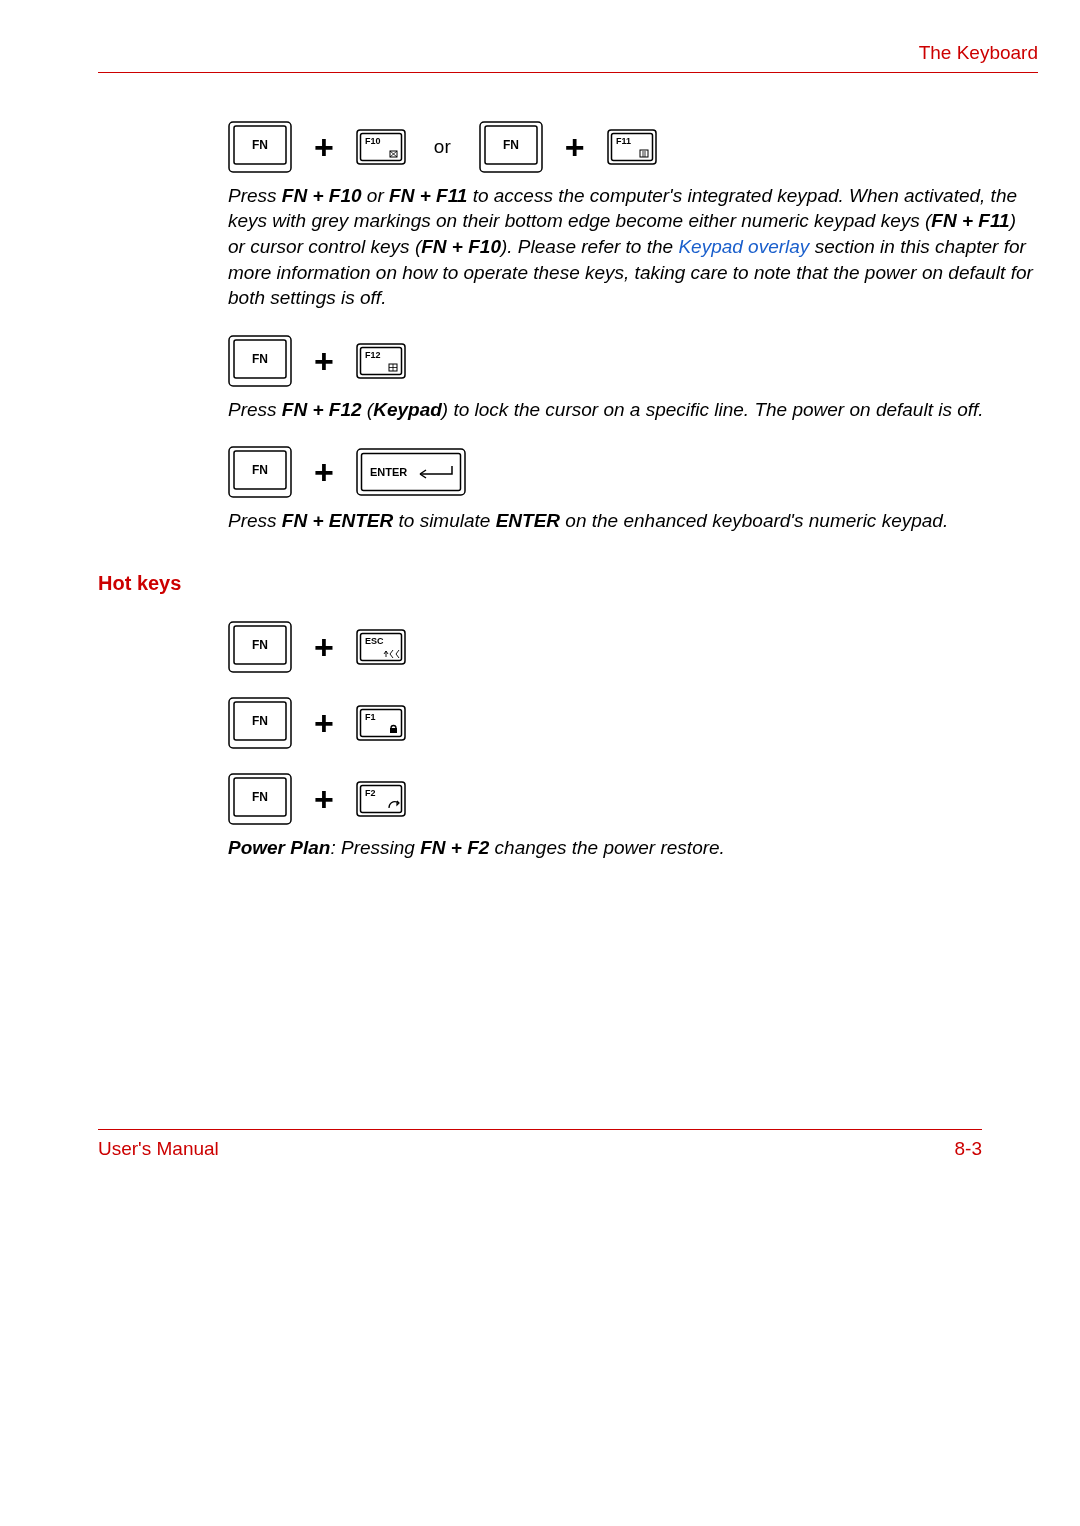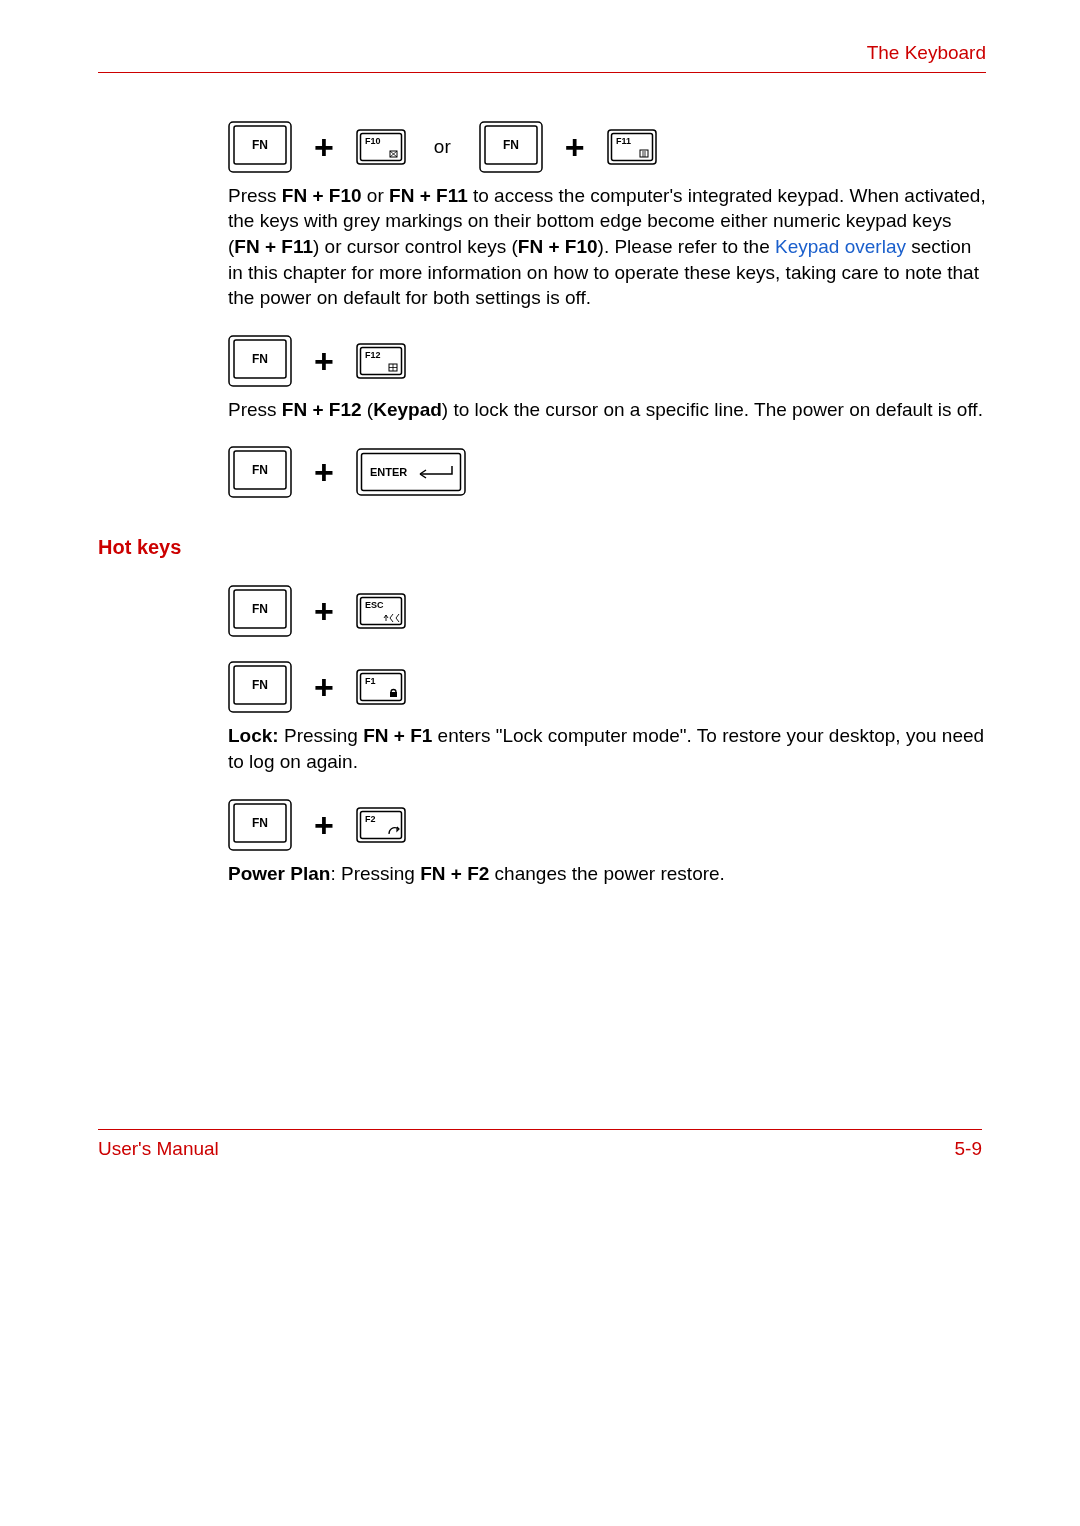--- a/index.html
+++ b/index.html
@@ -9,21 +9,21 @@
     font-family: Arial, Helvetica, sans-serif;
     color: #000;
     font-size: 19px;
     line-height: 1.35;
   }
   .page {
     width: 1080px;
     height: 1222px;
     position: relative;
     box-sizing: border-box;
-    padding: 40px 94px 0 98px;
+    padding: 40px 42px 0 98px;
   }
   .header {
     border-bottom: 1.5px solid #cc0000;
     text-align: right;
     color: #cc0000;
     font-size: 19px;
     padding-bottom: 6px;
     margin-bottom: 48px;
   }
   .footer {
@@ -42,21 +42,21 @@
   .content {
     margin-left: 130px;
     margin-right: 0;
   }
   .h2 {
     color: #cc0000;
     font-weight: bold;
     font-size: 20px;
     margin: 36px 0 18px -130px;
   }
-  p { margin: 9px 0; }
+  p { margin: 9px 0; font-style: italic; }
   .link { color: #1a5fcc; }
   b { font-weight: bold; }
 
   
   .combo {
     display: flex;
     align-items: center;
     gap: 22px;
     margin: 24px 0 10px 0;
   }
@@ -180,20 +180,23 @@
         <svg width="110" height="48" viewBox="0 0 110 48">
           <rect x="1" y="1" width="108" height="46" rx="4" fill="#fff" stroke="#000" stroke-width="1.5"></rect>
           <rect x="5.5" y="5.5" width="99" height="37" rx="2" fill="#fff" stroke="#000" stroke-width="1.5"></rect>
           <text x="14" y="28" font-family="Arial" font-size="11" font-weight="bold">ENTER</text>
           <path d="M 96 18 L 96 26 L 64 26" fill="none" stroke="#000" stroke-width="1.5"></path>
           <path d="M 64 26 L 70 22 M 64 26 L 70 30" fill="none" stroke="#000" stroke-width="1.5"></path>
         </svg>
       </span>
     </div>
 
+    <p>
+      <span>Press </span><b>FN + ENTER</b><span> to simulate </span><b>ENTER</b><span> on the enhanced keyboard's numeric keypad.</span>
+    </p>
 
     <div class="h2">Hot keys</div>
 
 
     <div class="combo">
       <span class="fn-key">
         <svg width="64" height="52" viewBox="0 0 64 52">
           <rect x="1" y="1" width="62" height="50" rx="4" fill="#fff" stroke="#000" stroke-width="1.5"></rect>
           <rect x="6" y="5" width="52" height="38" rx="2" fill="#fff" stroke="#000" stroke-width="1.5"></rect>
           <text x="32" y="28" font-family="Arial" font-size="12" font-weight="bold" text-anchor="middle">FN</text>
@@ -224,23 +227,20 @@
         <svg width="50" height="36" viewBox="0 0 50 36">
           <rect x="1" y="1" width="48" height="34" rx="3" fill="#fff" stroke="#000" stroke-width="1.5"></rect>
           <rect x="4.5" y="4.5" width="41" height="27" rx="2" fill="#fff" stroke="#000" stroke-width="1.5"></rect>
           <text x="9" y="15" font-family="Arial" font-size="9" font-weight="bold">F1</text>
           <rect x="34" y="23" width="7" height="5" fill="#000"></rect>
           <path d="M35 23 a2.5 2.5 0 0 1 5 0" fill="none" stroke="#000" stroke-width="1.3"></path>
         </svg>
       </span>
     </div>
 
-    <p>
-      <b>Lock:</b><span> Pressing </span><b>FN + F1</b><span> enters "Lock computer mode". To restore your desktop, you need to log on again.</span>
-    </p>
 
     <div class="combo">
       <span class="fn-key">
         <svg width="64" height="52" viewBox="0 0 64 52">
           <rect x="1" y="1" width="62" height="50" rx="4" fill="#fff" stroke="#000" stroke-width="1.5"></rect>
           <rect x="6" y="5" width="52" height="38" rx="2" fill="#fff" stroke="#000" stroke-width="1.5"></rect>
           <text x="32" y="28" font-family="Arial" font-size="12" font-weight="bold" text-anchor="middle">FN</text>
         </svg>
       </span>
       <span class="plus">+</span>
@@ -255,16 +255,16 @@
     </div>
 
     <p>
       <b>Power Plan</b><span>: Pressing </span><b>FN + F2</b><span> changes the power restore.</span>
     </p>
 
   </div>
 
   <div class="footer">
     <span>User's Manual</span>
-    <span>5-9</span>
+    <span>8-3</span>
   </div>
 
 </div>
 
 </body></html>

